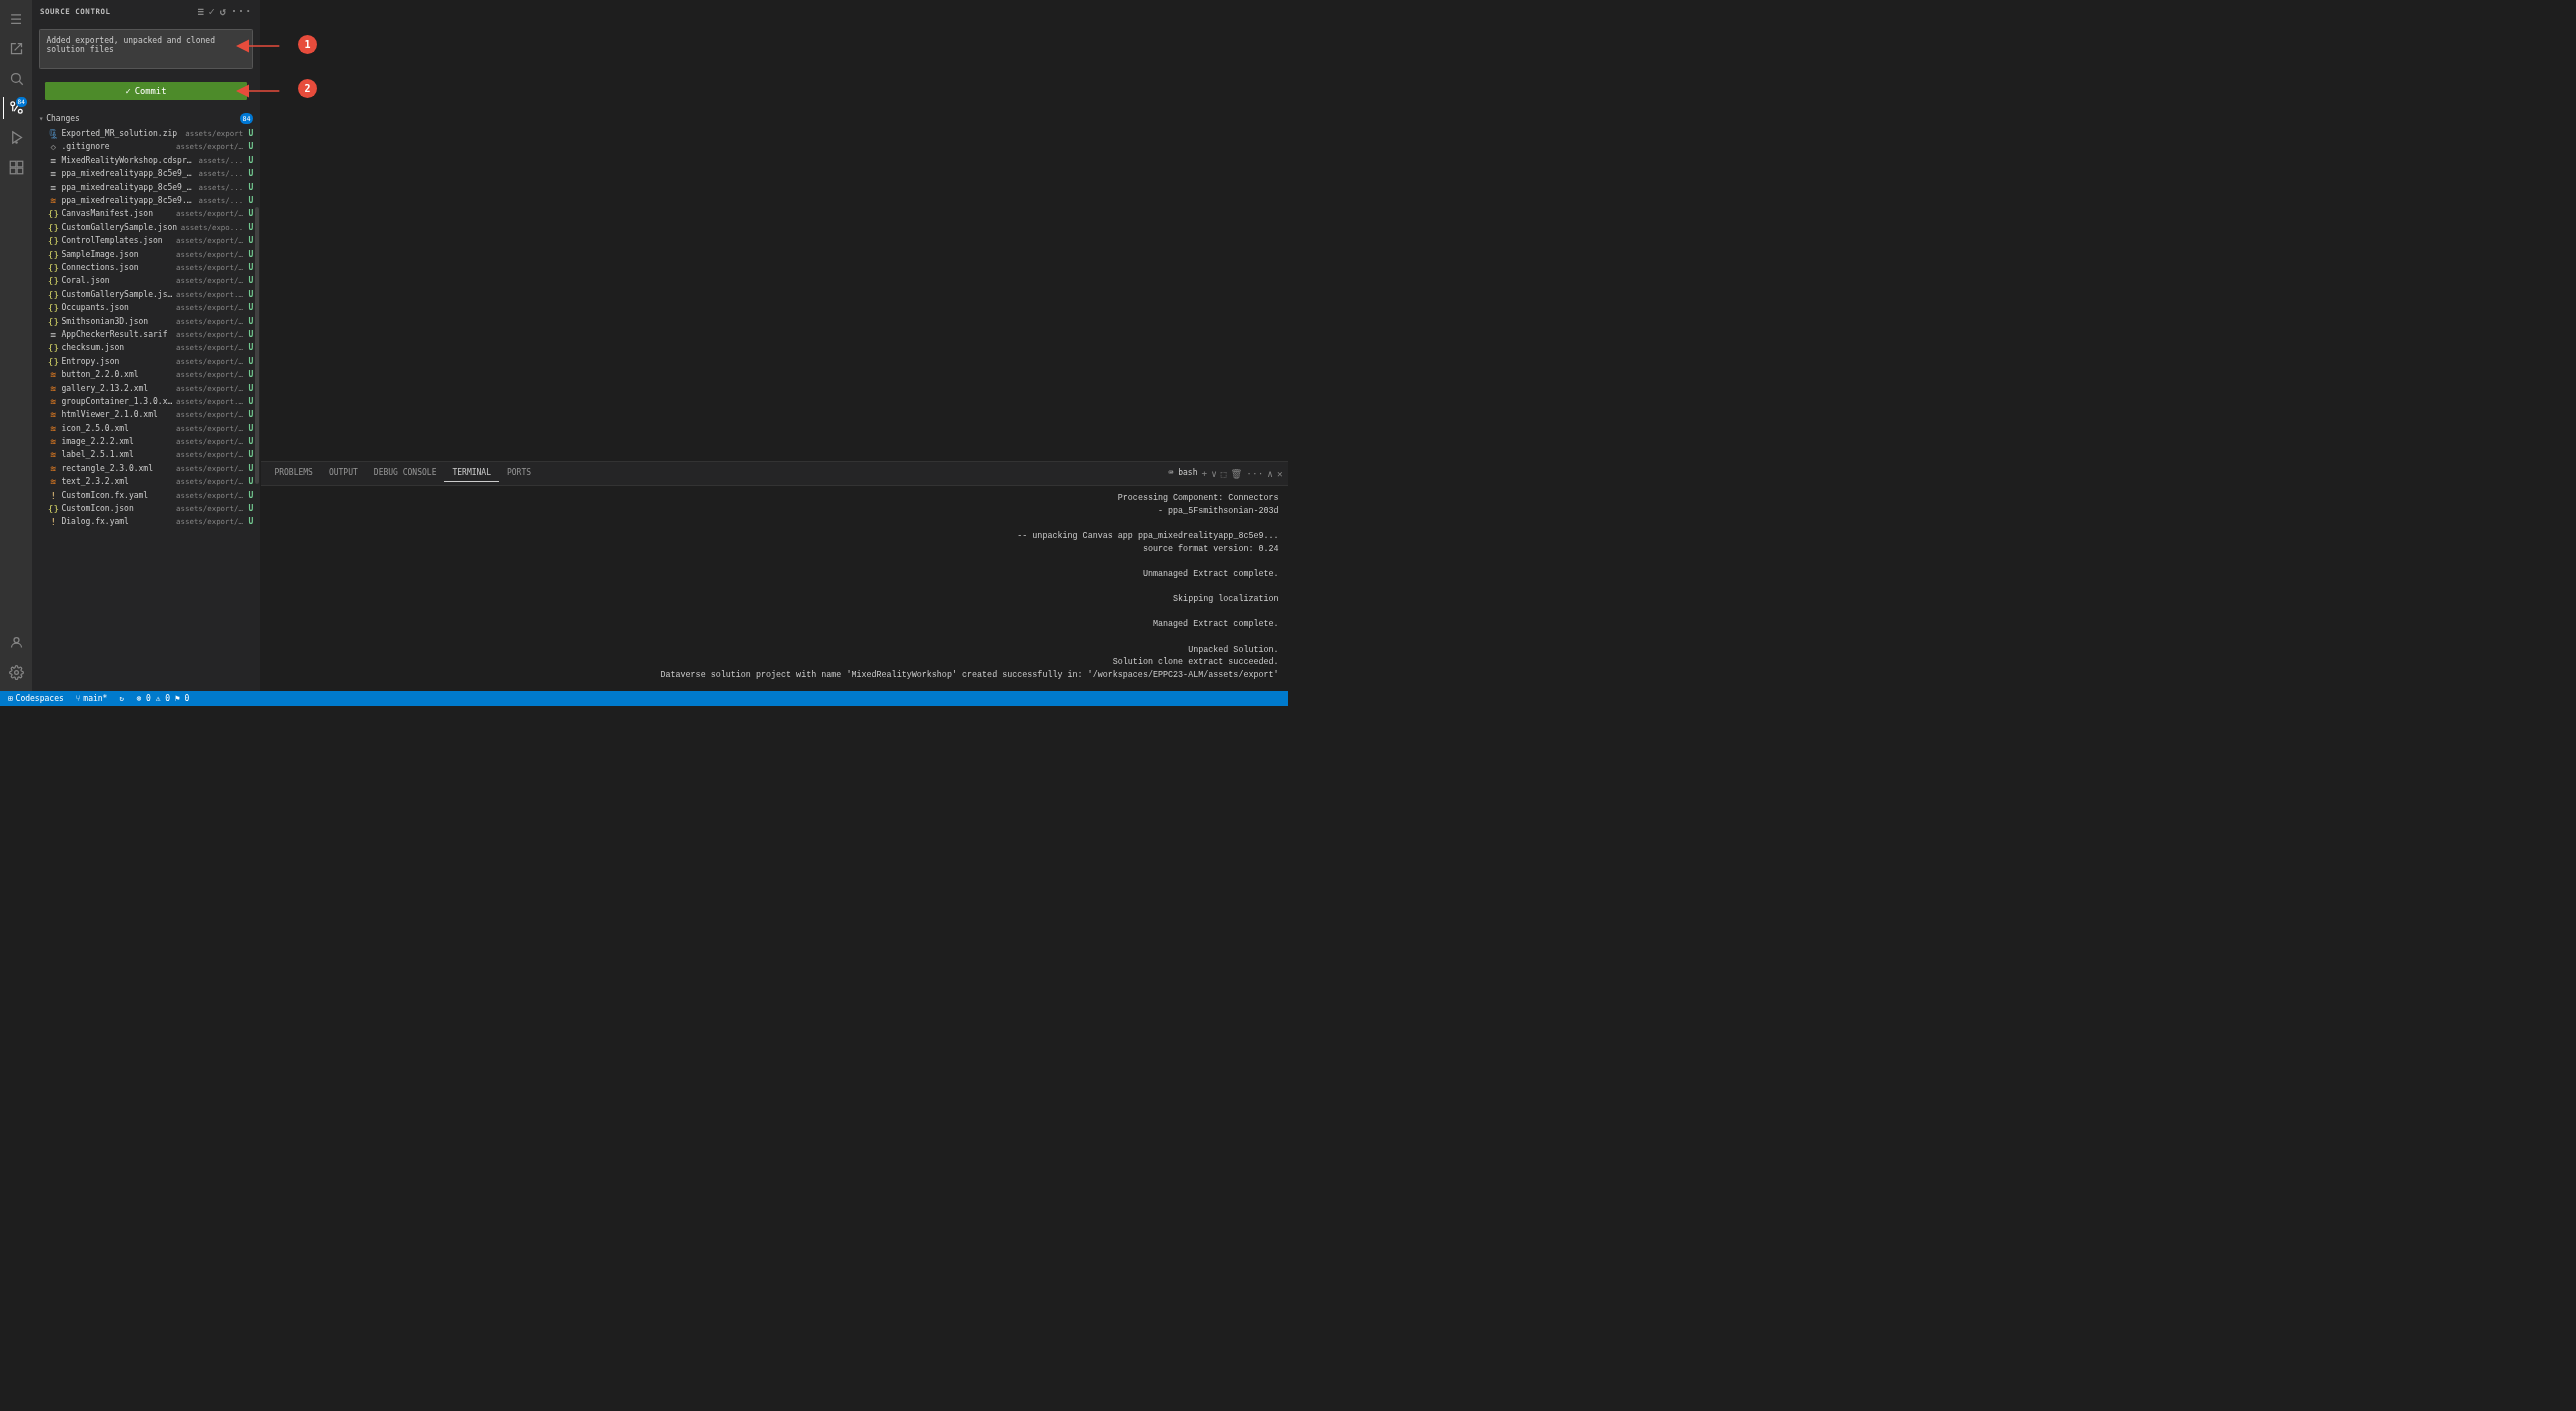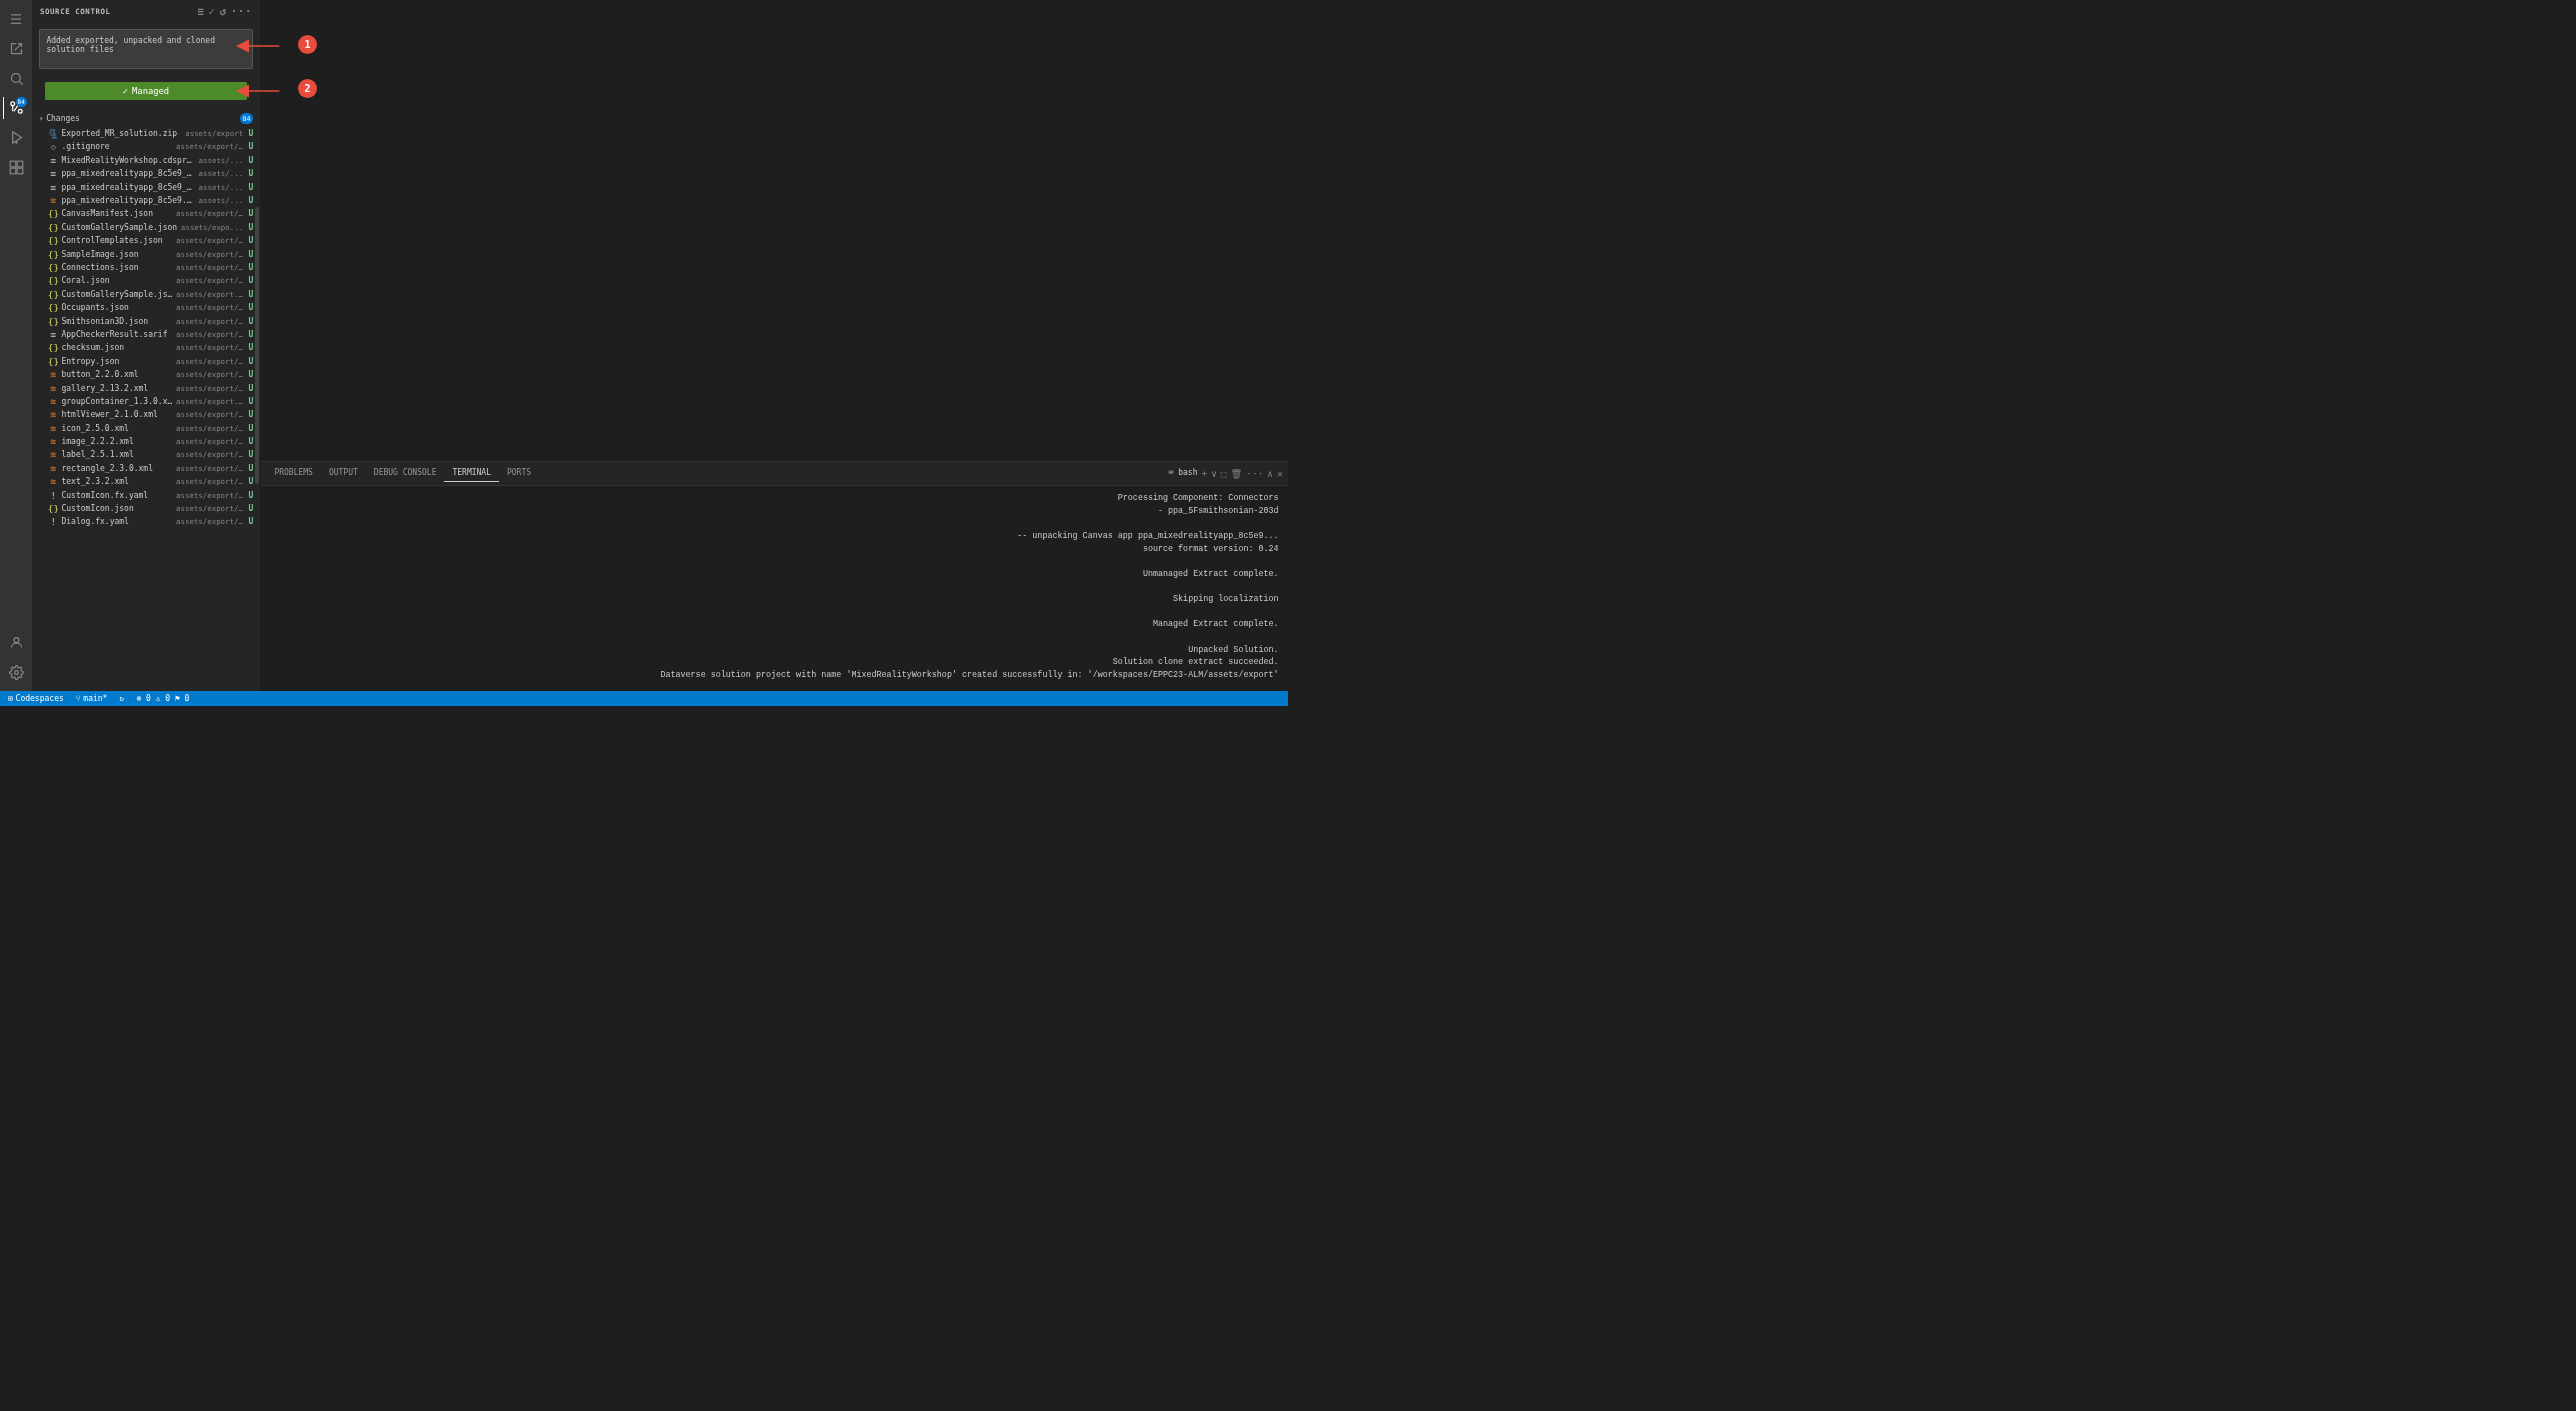--- a/index.html
+++ b/index.html
@@ -375,21 +375,21 @@
             </defs>
           <line x1="60" y1="15" x2="5" y2="15" stroke="#e74c3c" stroke-width="2.5" marker-end="url(#a1)"></line>
         </svg>
         <div style="position:absolute; right:-23.6px; top:-1.3px; width:19px; height:19px; background:#e74c3c; border-radius:50%; color:white; font-weight:bold; font-size:10px; display:flex; align-items:center; justify-content:center;">1</div>
       </div>
     </div>
 
     <div style="position:relative; margin: 2.7px 6.7px 5.4px;">
       <button class="commit-button">
         <span>✓</span>
-        <span>Managed</span>
+        <span>Commit</span>
       </button>
 
       <div style="position:absolute; right:-40px; top:1.3px; pointer-events:none; z-index:10;">
         <svg width="54" height="20" style="overflow:visible;" viewBox="0 0 80 30">
           <defs>
               <marker id="a2" markerWidth="8" markerHeight="8" refX="4" refY="4" orient="auto">
                 <path d="M0,0 L0,8 L8,4 z" fill="#e74c3c"></path>
               </marker>
             </defs>
           <line x1="60" y1="15" x2="5" y2="15" stroke="#e74c3c" stroke-width="2.5" marker-end="url(#a2)"></line>

